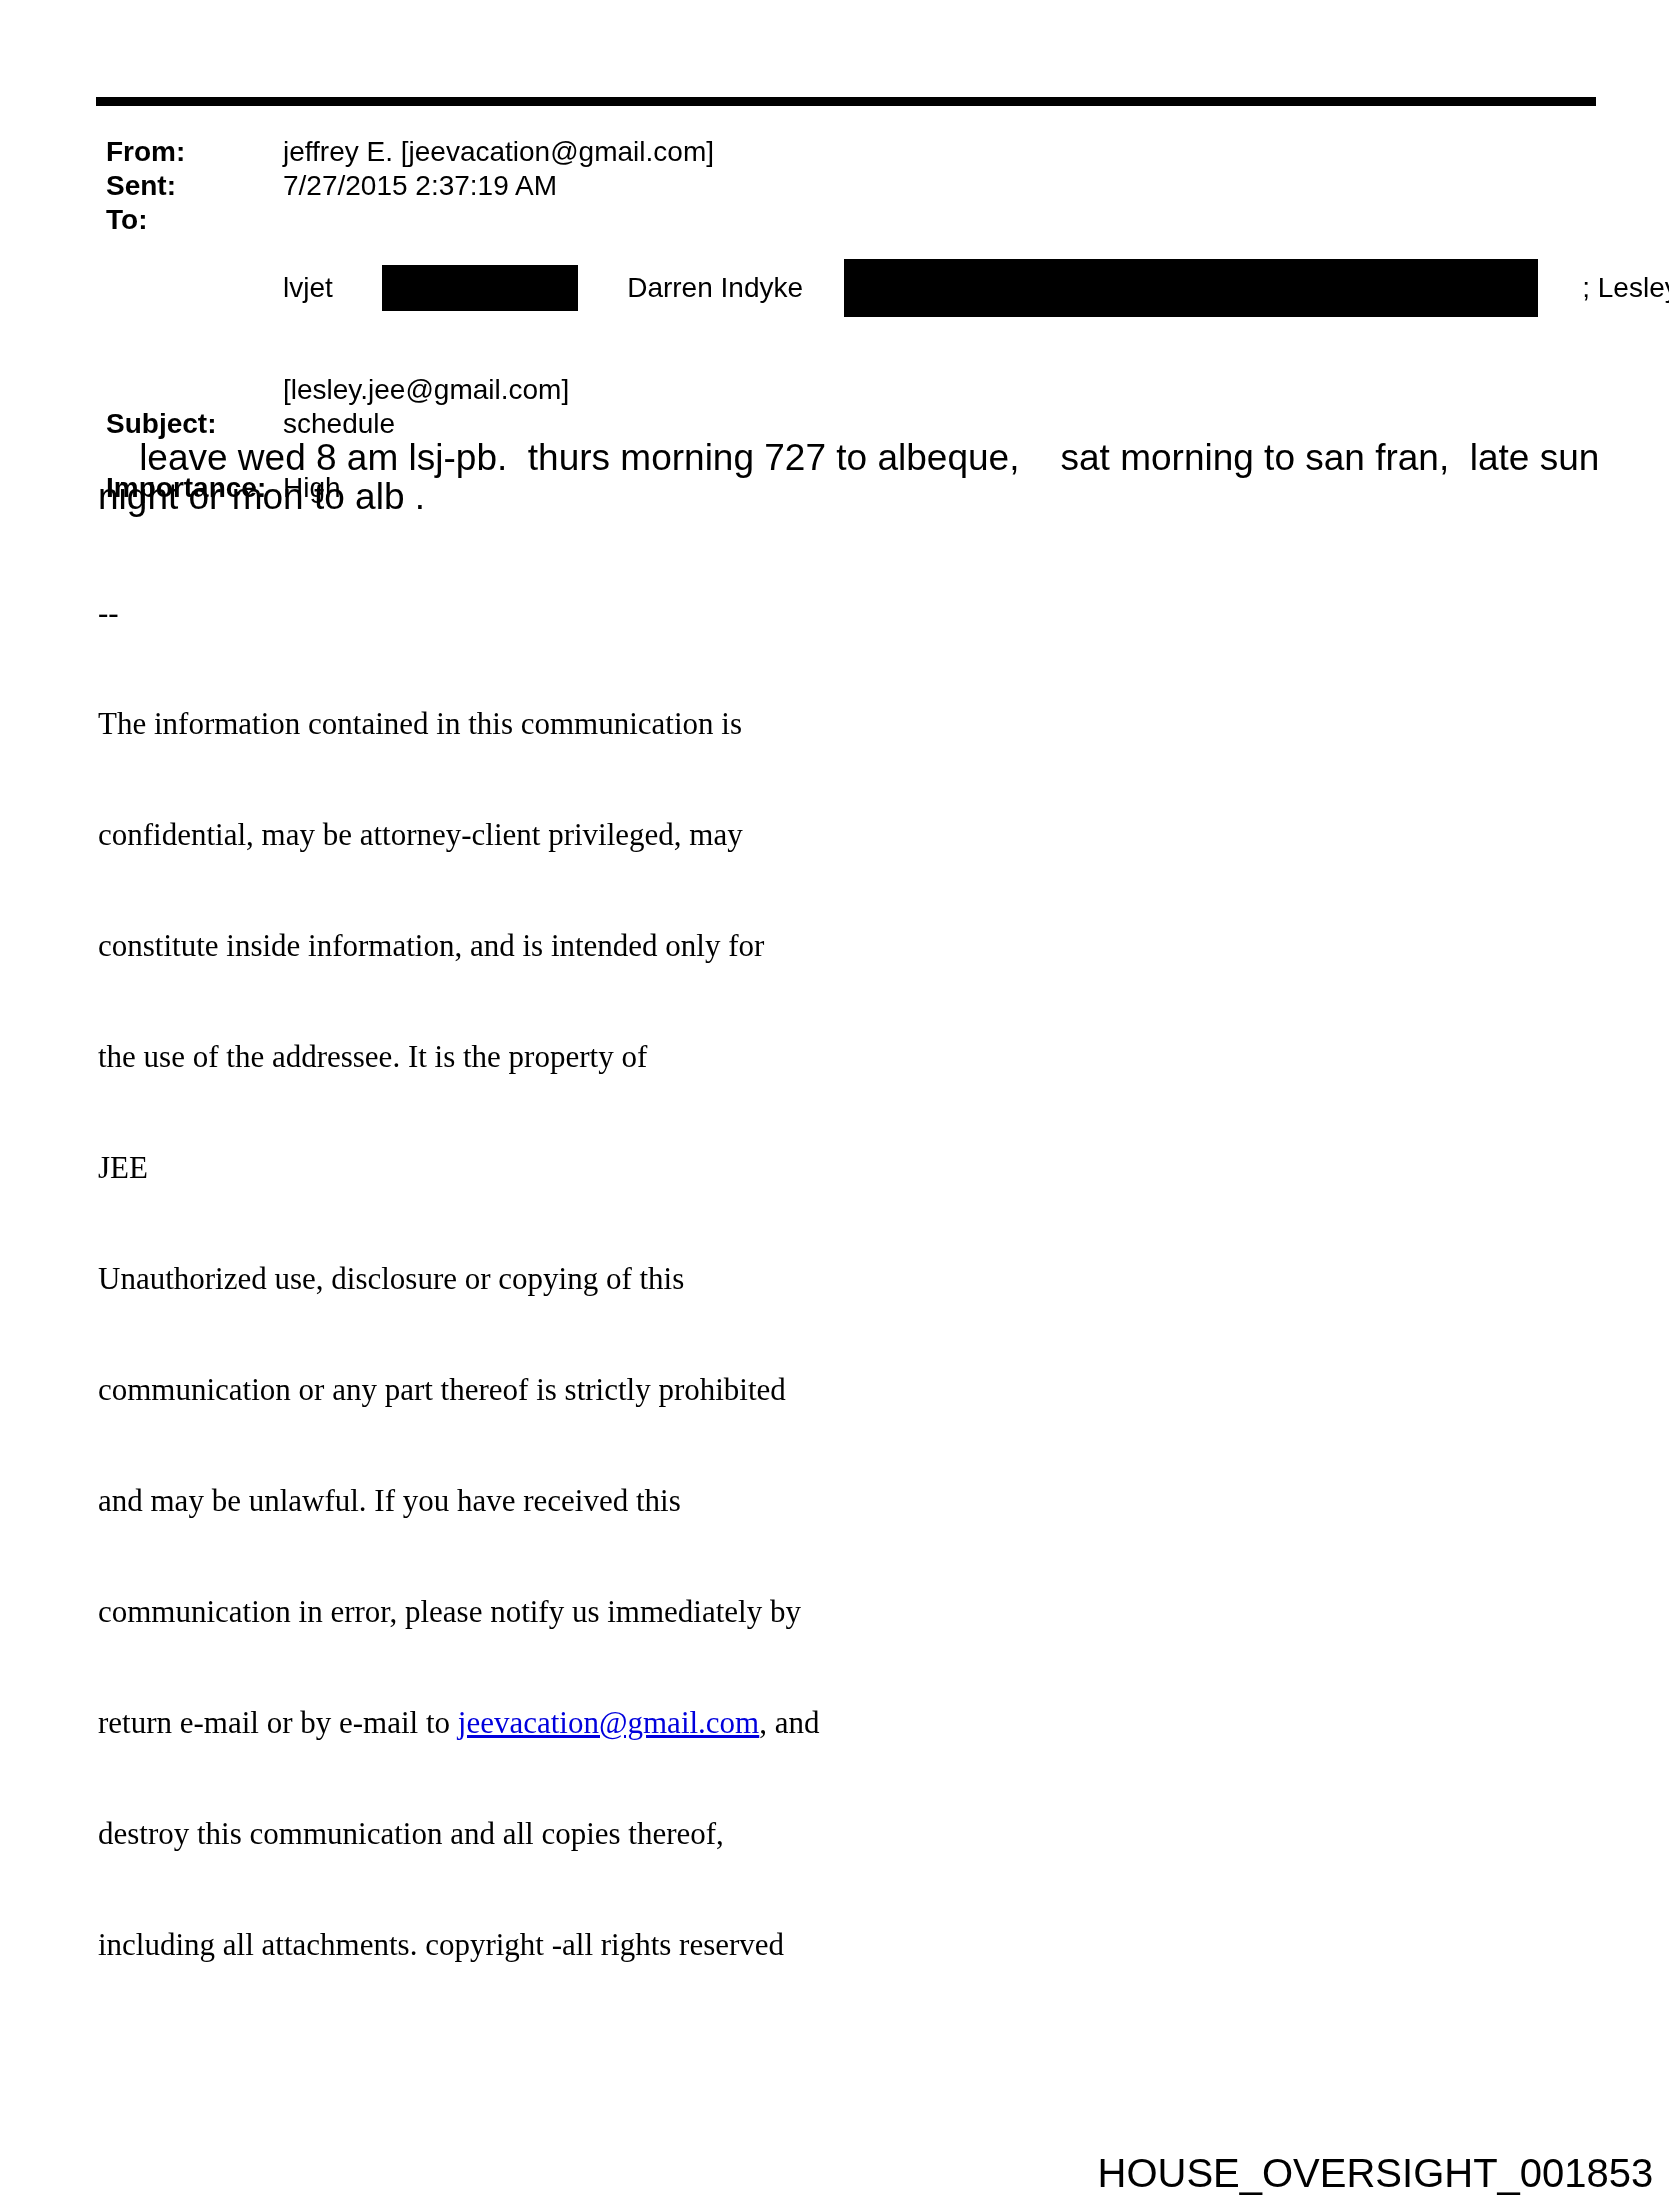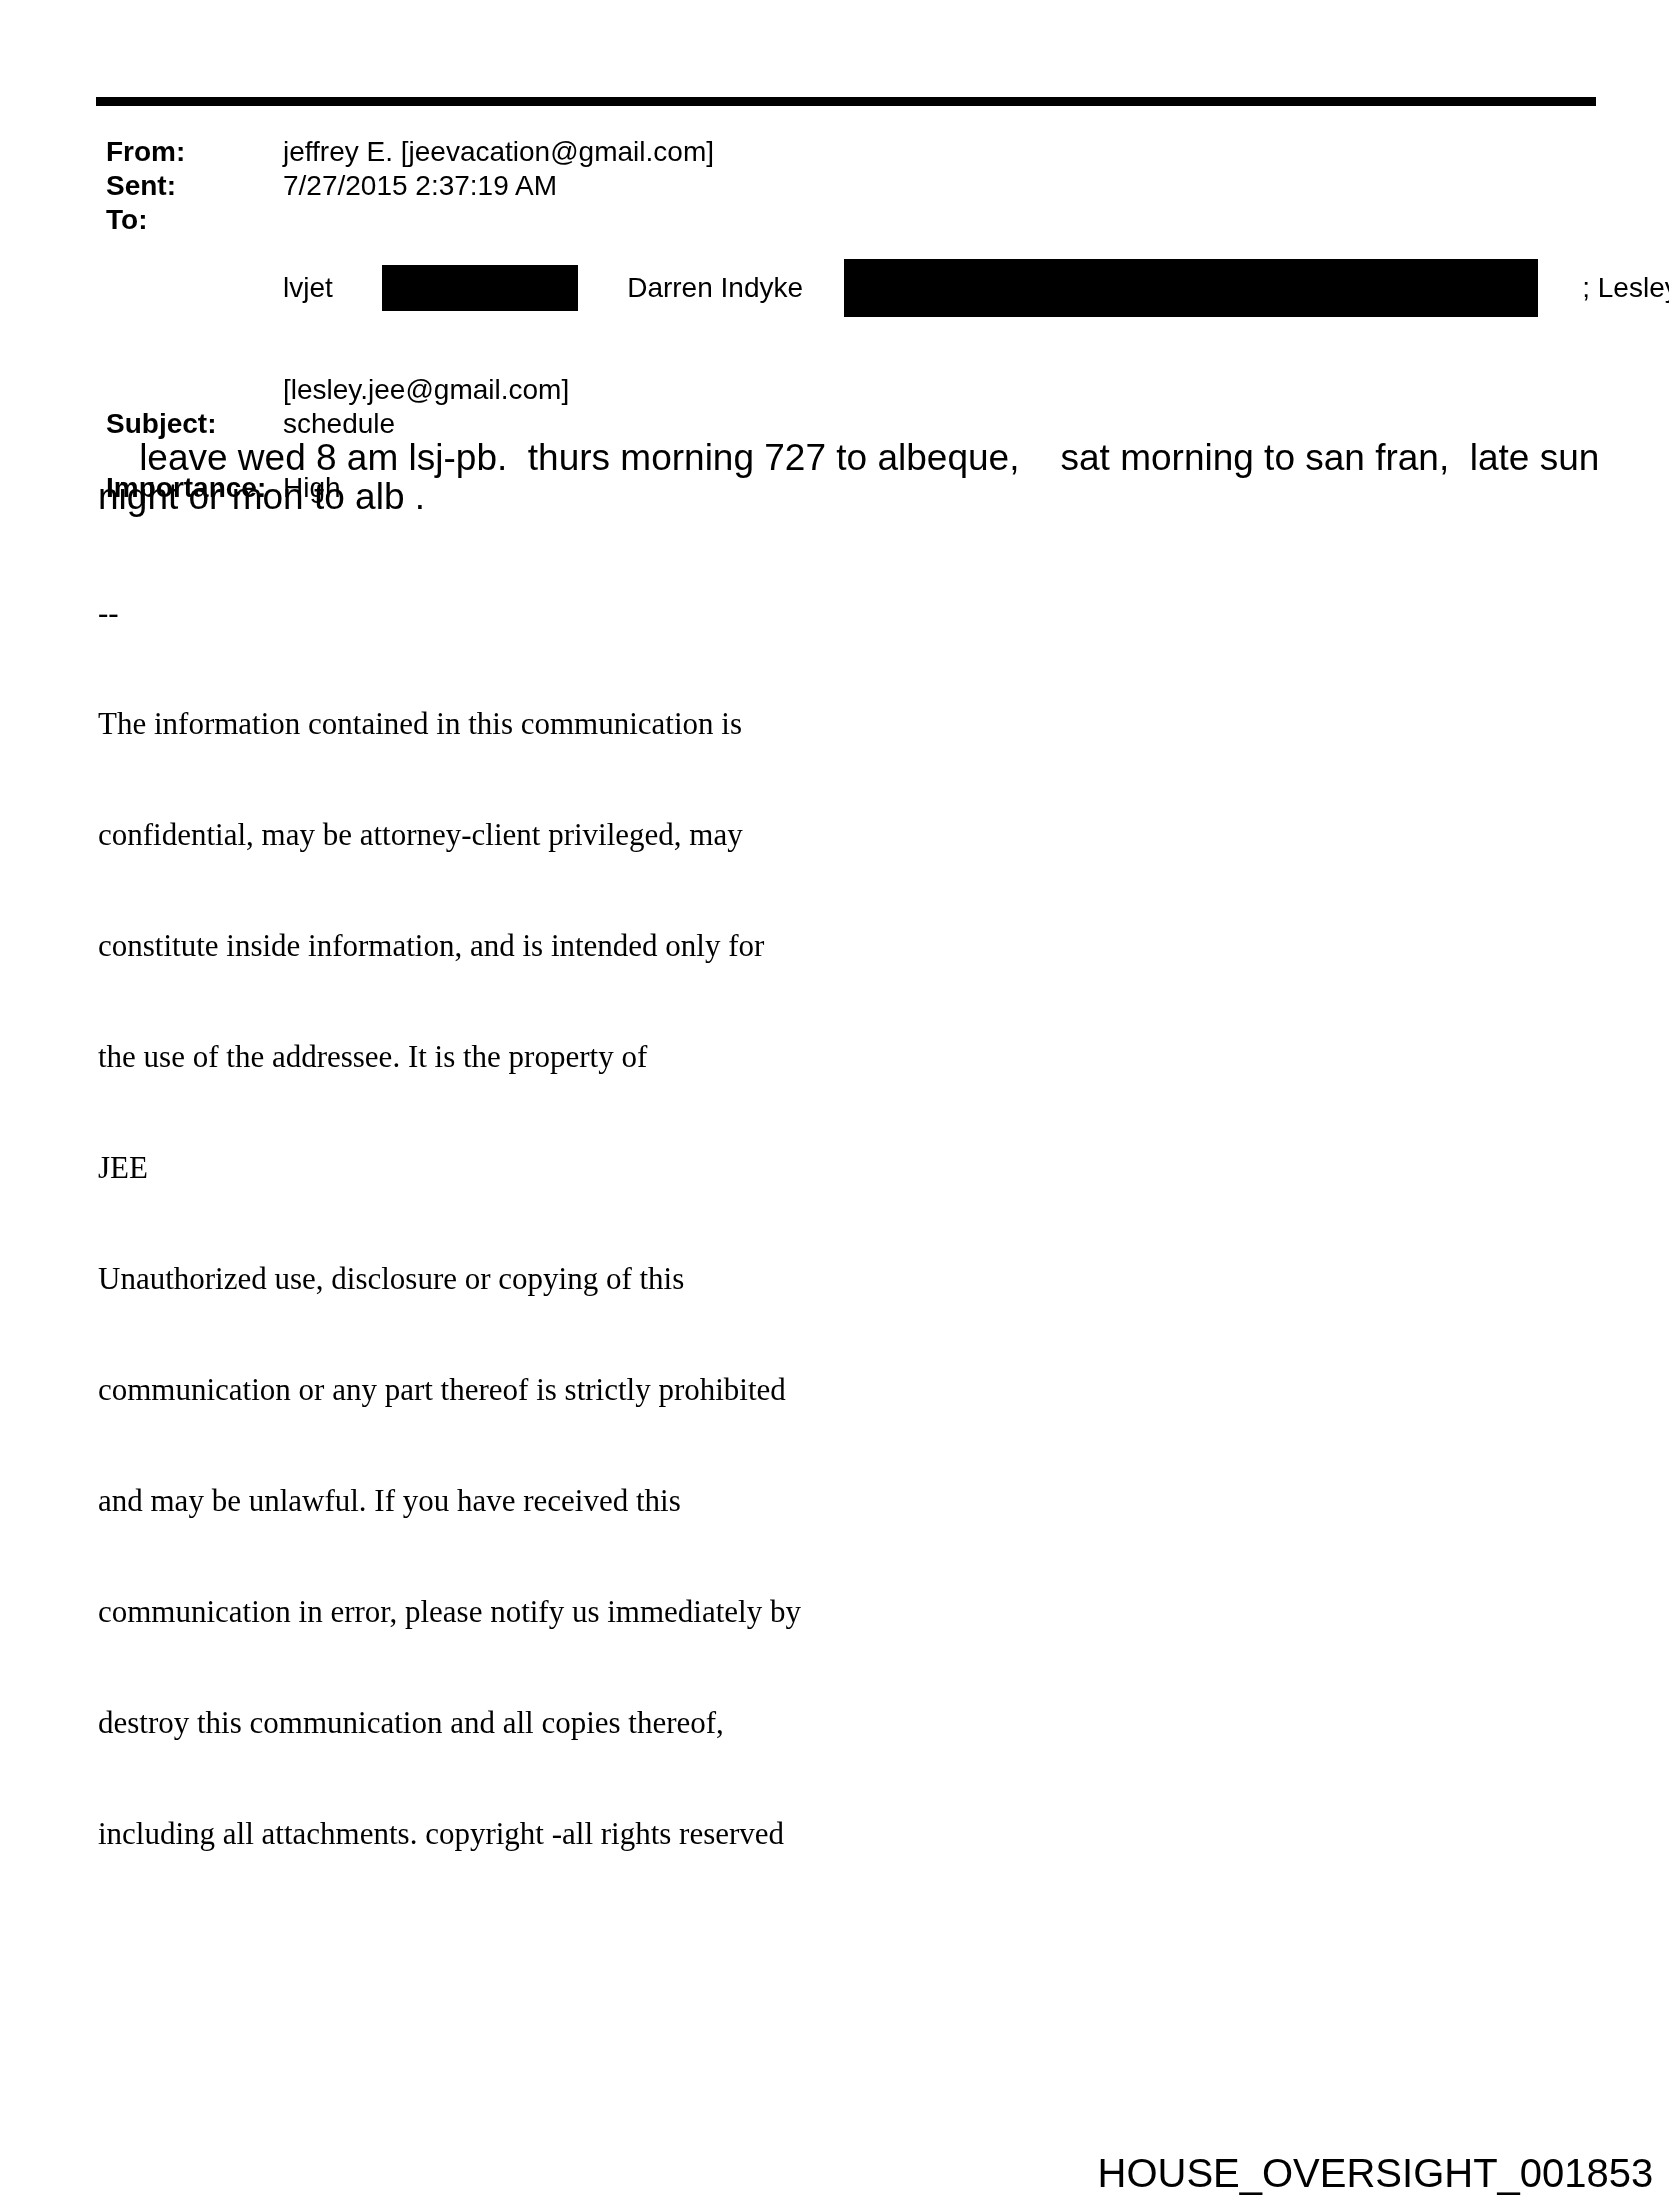--- a/index.html
+++ b/index.html
@@ -174,20 +174,21 @@
     <div class="dline">--</div>
     <div class="dline">The information contained in this communication is</div>
     <div class="dline">confidential, may be attorney-client privileged, may</div>
     <div class="dline">constitute inside information, and is intended only for</div>
     <div class="dline">the use of the addressee. It is the property of</div>
     <div class="dline">JEE</div>
     <div class="dline">Unauthorized use, disclosure or copying of this</div>
     <div class="dline">communication or any part thereof is strictly prohibited</div>
     <div class="dline">and may be unlawful. If you have received this</div>
     <div class="dline">communication in error, please notify us immediately by</div>
+    <div class="dline"><span>return e-mail or by e-mail to </span><a class="mail-link">jeevacation@gmail.com</a><span>, and</span></div>
     <div class="dline">destroy this communication and all copies thereof,</div>
     <div class="dline">including all attachments. copyright -all rights reserved</div>
   </div>
 
   <div class="bates">HOUSE_OVERSIGHT_001853</div>
 
 </div>
 
 
 </body></html>

